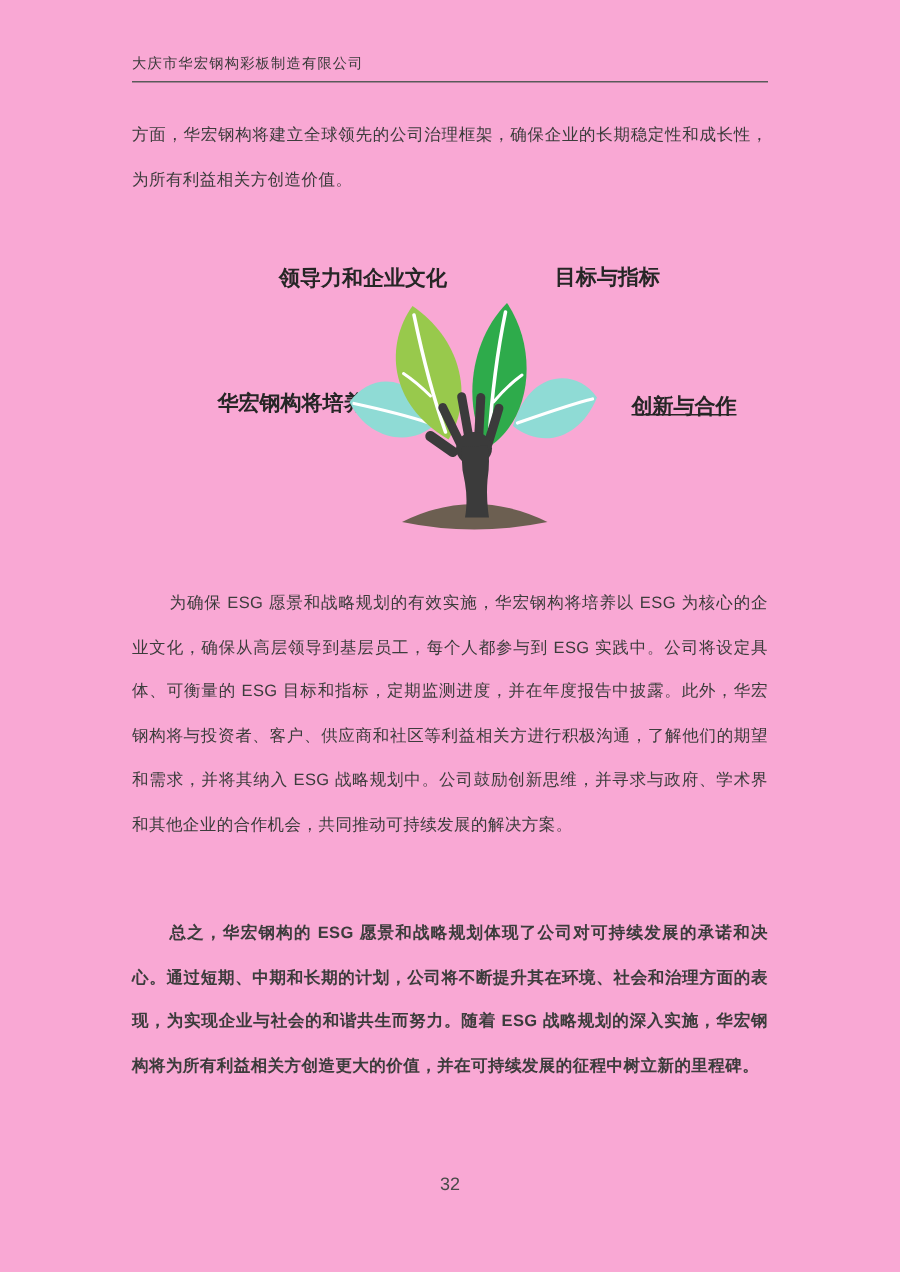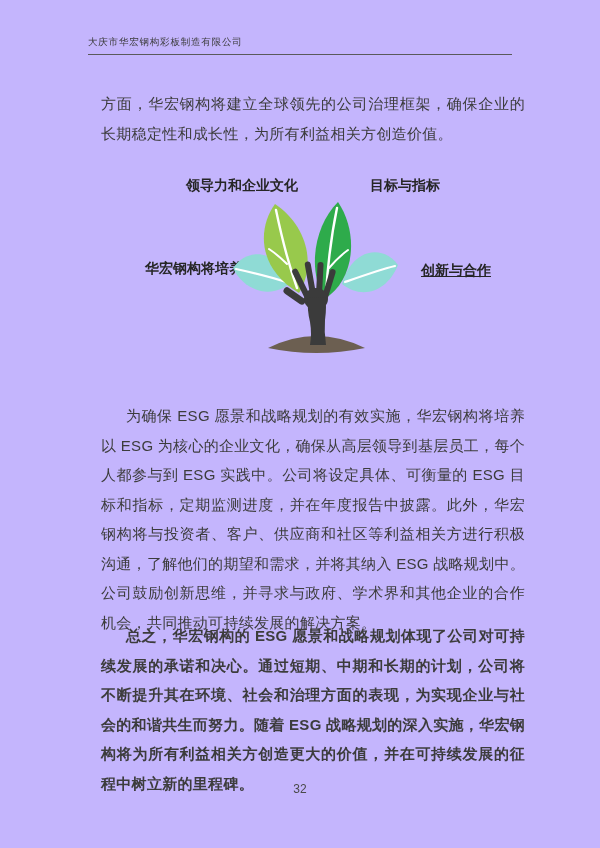--- a/index.html
+++ b/index.html
@@ -5,37 +5,37 @@
   html, body { margin: 0; padding: 0; }
   body {
     width: 600px; height: 848px;
     background: #ffffff;
     font-family: "Liberation Sans", sans-serif;
     overflow: hidden;
   }
   .page {
     position: relative;
     width: 600px; height: 848px;
-    background: #c4b5fd;
+    background: #f9a8d4;
   }
   .header {
     position: absolute;
     left: 88px; right: 88px; top: 36px;
     font-family: "Liberation Serif", serif;
     font-size: 9.5px;
     color: #3a3a3a;
     letter-spacing: 0.8px;
     border-bottom: 1px solid #5a5a5a;
     padding-bottom: 5px;
   }
   .para {
     position: absolute;
     left: 88px; width: 424px;
-    margin: 13px;
-    font-size: 15px;
+    margin: 0;
+    font-size: 11px;
     line-height: 29.5px;
     color: #3c3c3c;
     text-align: justify;
     letter-spacing: 0.3px;
   }
   .para-intro { top: 76px; }
   .para-body1 { top: 388px; text-indent: 25px; }
   .para-body2 { top: 608px; text-indent: 25px; font-weight: bold; }
   .figure {
     position: absolute;

